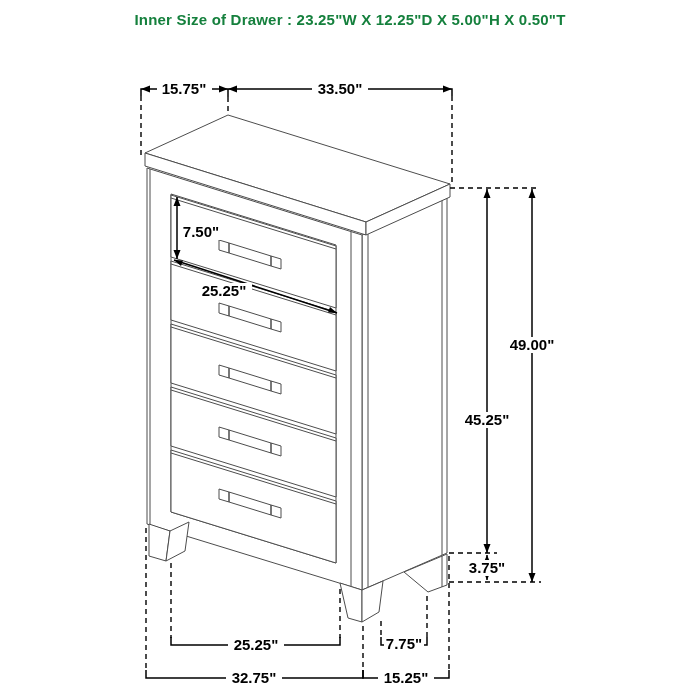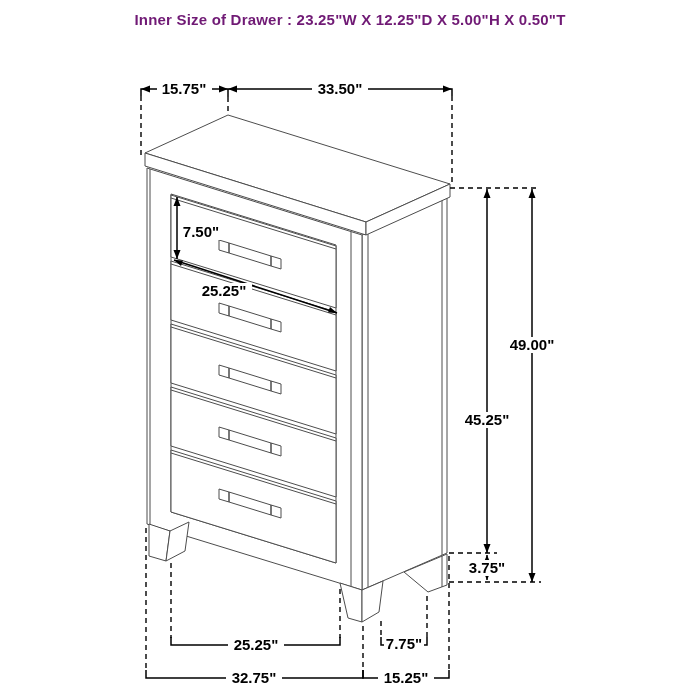--- a/index.html
+++ b/index.html
@@ -1,19 +1,19 @@
 <!DOCTYPE html>
 <html><head>
 <meta charset="utf-8">
 <style>
   html,body{margin:0;padding:0;background:#fff;}
   .canvas{position:relative;width:700px;height:700px;background:#fff;overflow:hidden;
           font-family:"Liberation Sans",sans-serif;}
   .title{position:absolute;top:11px;left:0;width:100%;text-align:center;
-         font:bold 15px "Liberation Sans",sans-serif;color:#701a75;letter-spacing:.2px;}
+         font:bold 15px "Liberation Sans",sans-serif;color:#15803d;letter-spacing:.2px;}
   svg{position:absolute;top:0;left:0;}
   .furn{stroke:#4d4d4d;fill:none;stroke-width:1;stroke-linejoin:round;}
   .furnf{stroke:#4d4d4d;fill:#fff;stroke-width:1;stroke-linejoin:round;}
   .dim{stroke:#000;fill:none;stroke-width:1.5;}
   .dash{stroke:#000;fill:none;stroke-width:1.4;stroke-dasharray:5 4;}
   .arw{fill:#000;stroke:none;}
   .lblbg{fill:#fff;}
   text.lbl{font:bold 15px "Liberation Sans",sans-serif;fill:#000;text-anchor:middle;}
 </style>
 </head>

